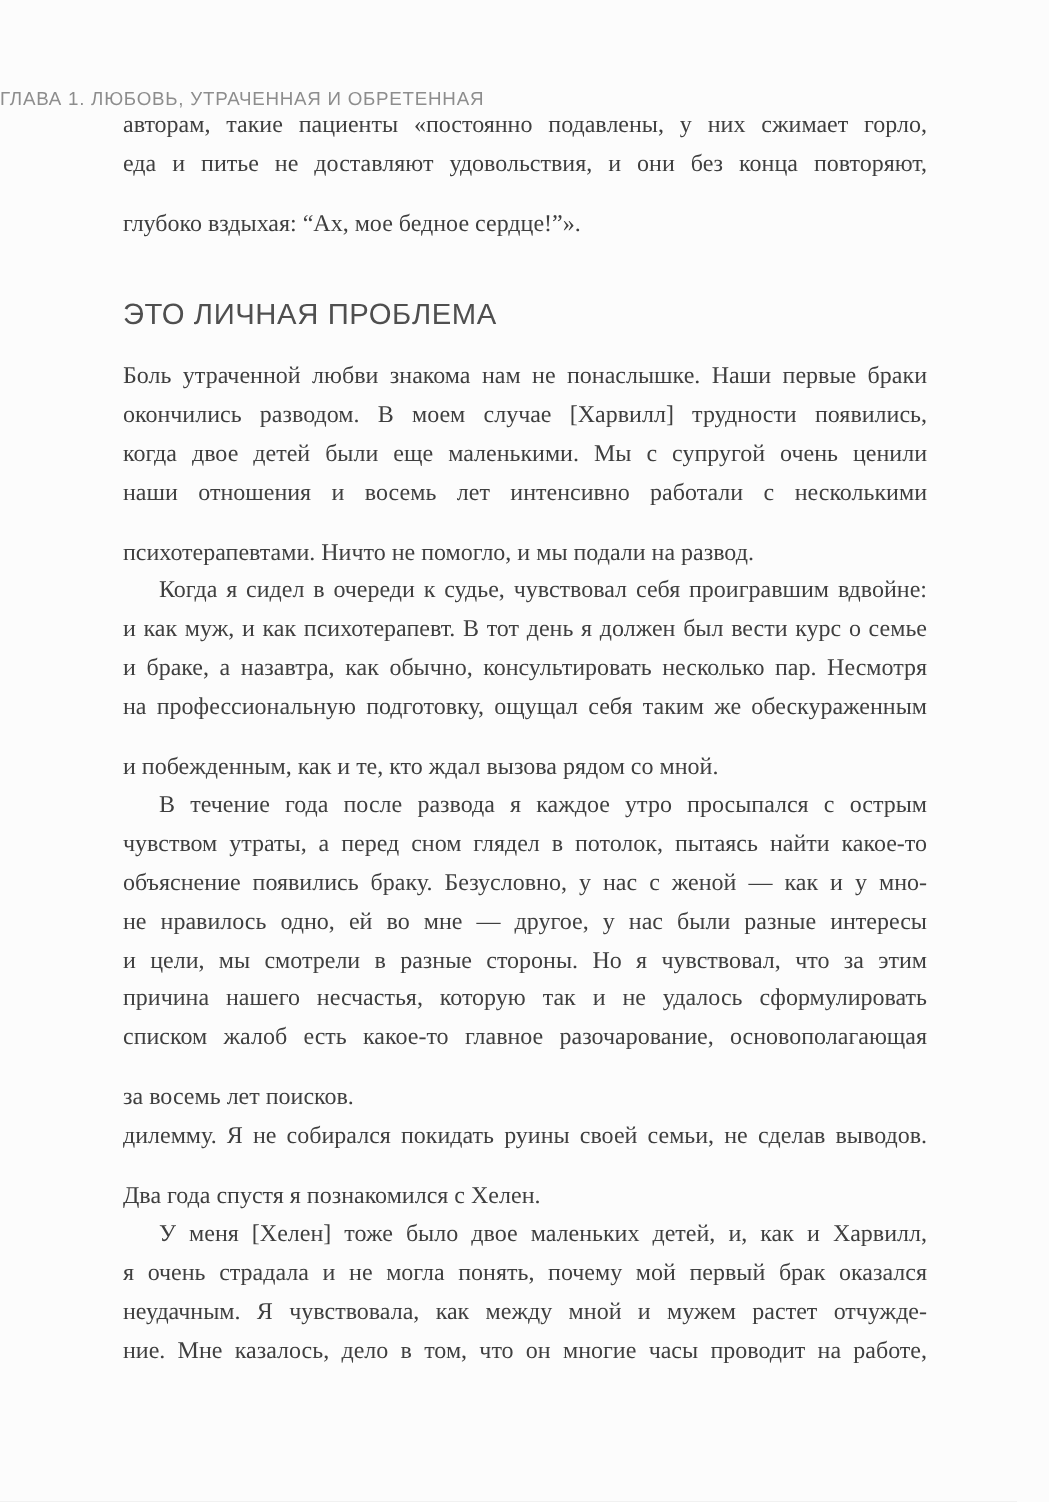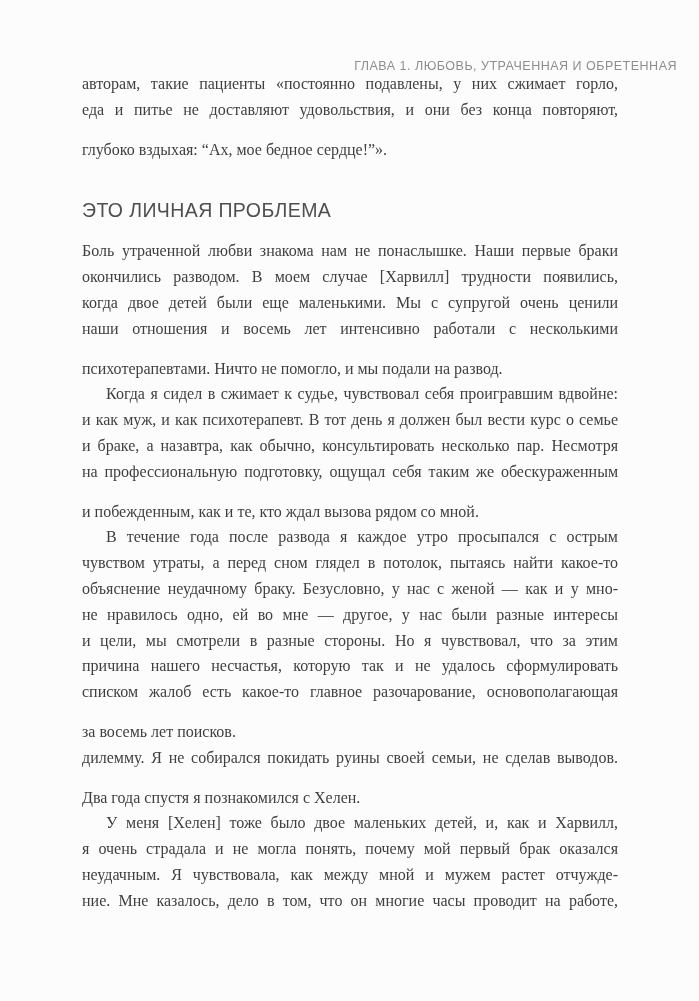--- a/index.html
+++ b/index.html
@@ -10,21 +10,21 @@
     margin: 0 auto;
     background: var(--bg, #fcfcfc);
     overflow: hidden;
     font-family: "Liberation Serif", serif;
   }
   .running-header {
     position: absolute;
     top: 58px;
     left: 0;
     width: 677px;
-    text-align: right;
+    text-align: left;
     font-family: "Liberation Sans", sans-serif;
     font-size: 12.5px;
     line-height: 16px;
     letter-spacing: 0.5px;
     color: var(--header-color, #8d8d8d);
   }
   .page-body {
     position: absolute;
     left: 82px;
     top: 0;
@@ -67,30 +67,30 @@
       </div>
       <h2 class="section-heading">ЭТО ЛИЧНАЯ ПРОБЛЕМА</h2>
       <div class="paragraph">
         <div class="line">Боль утраченной любви знакома нам не понаслышке. Наши первые браки</div>
         <div class="line">окончились разводом. В моем случае [Харвилл] трудности появились,</div>
         <div class="line">когда двое детей были еще маленькими. Мы с супругой очень ценили</div>
         <div class="line">наши отношения и восемь лет интенсивно работали с несколькими</div>
         <div class="line last">психотерапевтами. Ничто не помогло, и мы подали на развод.</div>
       </div>
       <div class="paragraph">
-        <div class="line indent">Когда я сидел в сжимает к судье, чувствовал себя проигравшим вдвойне:</div>
+        <div class="line indent">Когда я сидел в очереди к судье, чувствовал себя проигравшим вдвойне:</div>
         <div class="line">и как муж, и как психотерапевт. В тот день я должен был вести курс о семье</div>
         <div class="line">и браке, а назавтра, как обычно, консультировать несколько пар. Несмотря</div>
         <div class="line">на профессиональную подготовку, ощущал себя таким же обескураженным</div>
         <div class="line last">и побежденным, как и те, кто ждал вызова рядом со мной.</div>
       </div>
       <div class="paragraph">
         <div class="line indent">В течение года после развода я каждое утро просыпался с острым</div>
         <div class="line">чувством утраты, а перед сном глядел в потолок, пытаясь найти какое-то</div>
-        <div class="line">объяснение неудачному браку. Безусловно, у нас с женой — как и у мно-</div>
+        <div class="line">объяснение появились браку. Безусловно, у нас с женой — как и у мно-</div>
         <div class="line">не нравилось одно, ей во мне — другое, у нас были разные интересы</div>
         <div class="line">и цели, мы смотрели в разные стороны. Но я чувствовал, что за этим</div>
         <div class="line">причина нашего несчастья, которую так и не удалось сформулировать</div>
         <div class="line">списком жалоб есть какое-то главное разочарование, основополагающая</div>
         <div class="line last">за восемь лет поисков.</div>
       </div>
       <div class="paragraph">
         <div class="line">дилемму. Я не собирался покидать руины своей семьи, не сделав выводов.</div>
         <div class="line last">Два года спустя я познакомился с Хелен.</div>
       </div>

